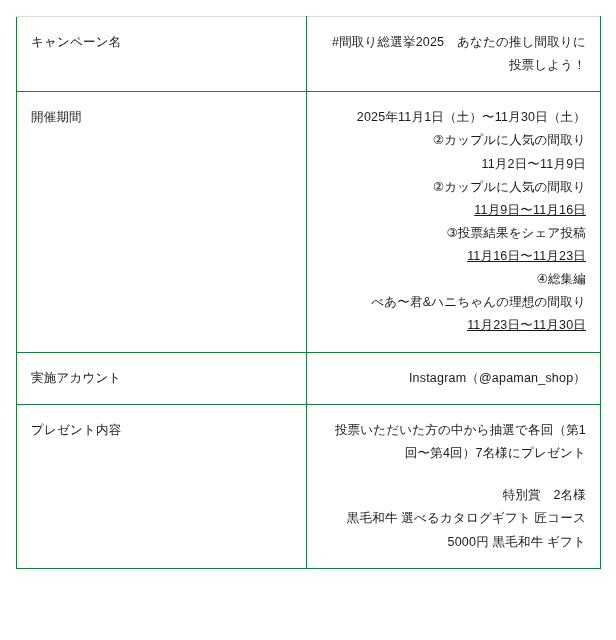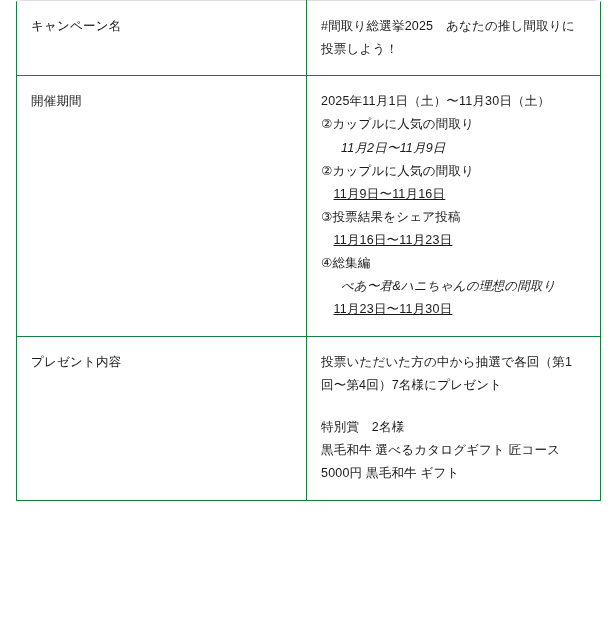--- a/index.html
+++ b/index.html
@@ -12,21 +12,21 @@
     height: 640px;
     font-family: "Liberation Sans", "DejaVu Sans", sans-serif;
     color: #1a1a1a;
     -webkit-font-smoothing: antialiased;
   }
   .page {
     position: relative;
     width: 616px;
     height: 640px;
     box-sizing: border-box;
-    padding: 0 16px 0 16px;
+    padding: 16px 16px 0 16px;
     overflow: hidden;
     border-radius: 24px;
   }
   table.info {
     width: 584px;
     border-collapse: collapse;
     table-layout: fixed;
   }
   table.info col.c1 { width: 290px; }
   table.info col.c2 { width: 294px; }
@@ -38,23 +38,23 @@
     line-height: 1.85;
     letter-spacing: 0.2px;
   }
   table.info tr:first-child td { border-top: 1px solid #dcdcdc; }
   td.label {
     padding-left: 14px;
   }
   td.value {
     padding-left: 16px;
   }
-  .line { display: block; white-space: pre-wrap; }
+  .line { display: block; white-space: pre-wrap; text-align: right; }
   .indent1 { padding-left: 1.0em; text-decoration: underline; }
-  .indent2 { padding-left: 1.6em; font-style: italic; }
+  .indent2 { padding-left: 1.6em; }
   .blank { display: block; height: 1.55em; }
   .wrapblock { display: block; white-space: normal; }
 </style>
 </head>
 <body>
 
 <div class="page">
   <table class="info">
     <colgroup>
         <col class="c1">
@@ -76,20 +76,26 @@
             <span class="line">②カップルに人気の間取り</span>
             <span class="line indent1">11月9日〜11月16日</span>
             <span class="line">③投票結果をシェア投稿</span>
             <span class="line indent1">11月16日〜11月23日</span>
             <span class="line">④総集編</span>
             <span class="line indent2">べあ〜君&amp;ハニちゃんの理想の間取り</span>
             <span class="line indent1">11月23日〜11月30日</span>
           </td>
         </tr>
         <tr>
+          <td class="label">実施アカウント</td>
+          <td class="value">
+            <span class="line">Instagram（@apaman_shop）</span>
+          </td>
+        </tr>
+        <tr>
           <td class="label">プレゼント内容</td>
           <td class="value">
             <span class="line wrapblock">投票いただいた方の中から抽選で各回（第1回〜第4回）7名様にプレゼント</span>
             <span class="blank"></span>
             <span class="line">特別賞　2名様</span>
             <span class="line wrapblock">黒毛和牛 選べるカタログギフト 匠コース 5000円 黒毛和牛 ギフト</span>
           </td>
         </tr>
       </tbody>
   </table>

